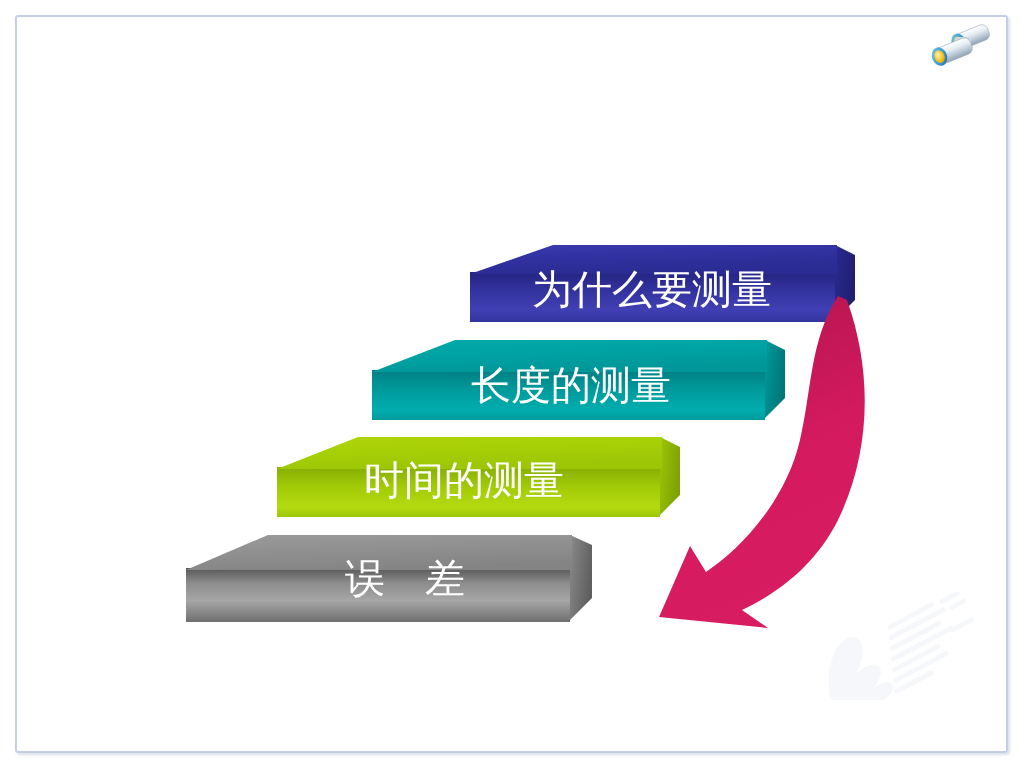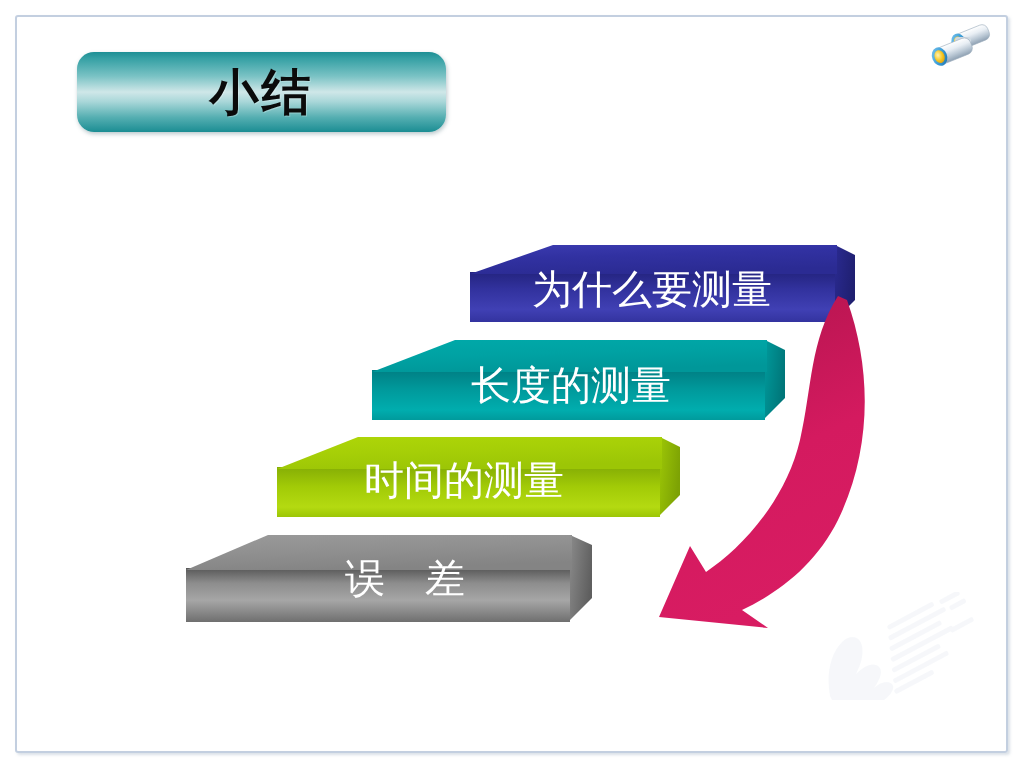--- a/index.html
+++ b/index.html
@@ -101,23 +101,20 @@
     pointer-events: none;
   }
 </style>
 </head>
 <body>
 
 <div id="slide">
 
   <div id="slide-frame"></div>
 
-  <div id="title-banner">
-    <div id="title-text">小结</div>
-  </div>
 
   <svg id="staircase" viewBox="0 0 1025 770">
     <defs>
 
       <linearGradient id="gTopBlue" x1="0" y1="0" x2="0.35" y2="1">
         <stop offset="0%" stop-color="#3b3bb0"></stop>
         <stop offset="45%" stop-color="#3131a1"></stop>
         <stop offset="100%" stop-color="#2b2b93"></stop>
       </linearGradient>
       <linearGradient id="gFrontBlue" x1="0" y1="0" x2="0" y2="1">

